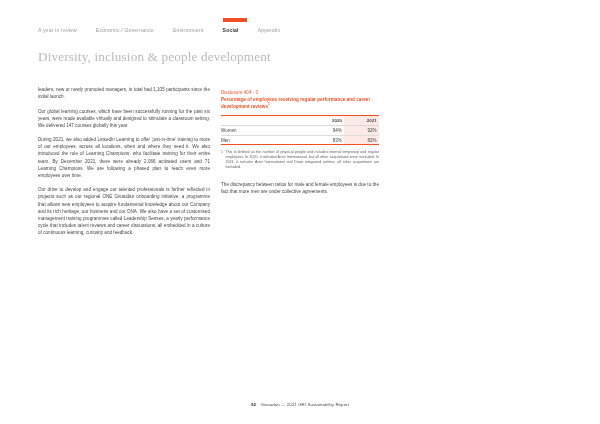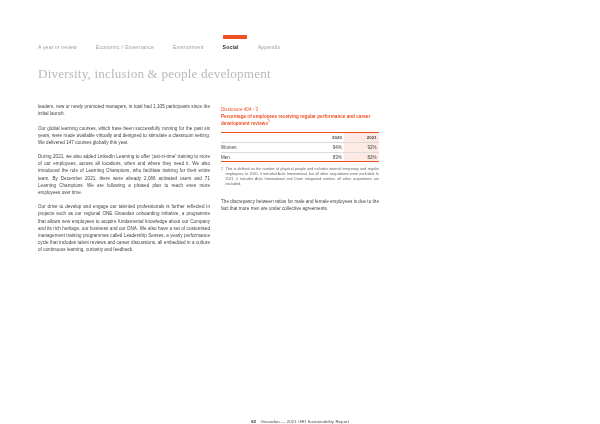--- a/index.html
+++ b/index.html
@@ -13,21 +13,20 @@
     background: #ffffff;
     font-family: "Liberation Sans", sans-serif;
     color: #3d3d3d;
     overflow: hidden;
     position: relative;
   }
   .page {
     position: absolute;
     inset: 0;
     background: #ffffff;
-    margin-top: 17px;
   }
 
   
   .topnav {
     position: absolute;
     left: 38px;
     top: 18px;
     display: flex;
     align-items: flex-end;
     gap: 19px;

